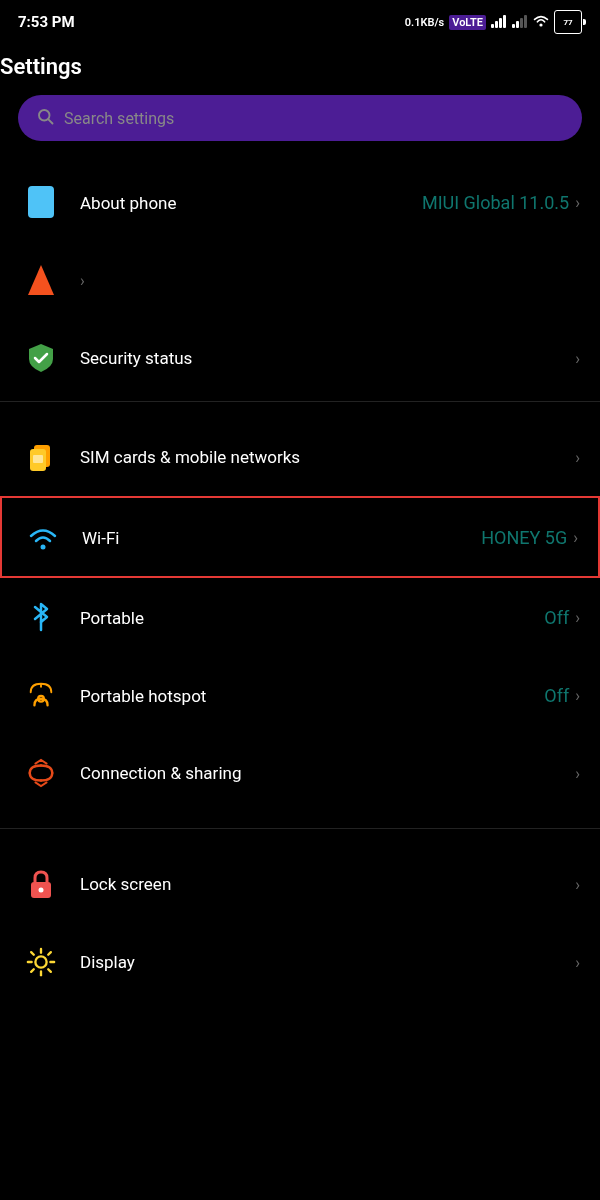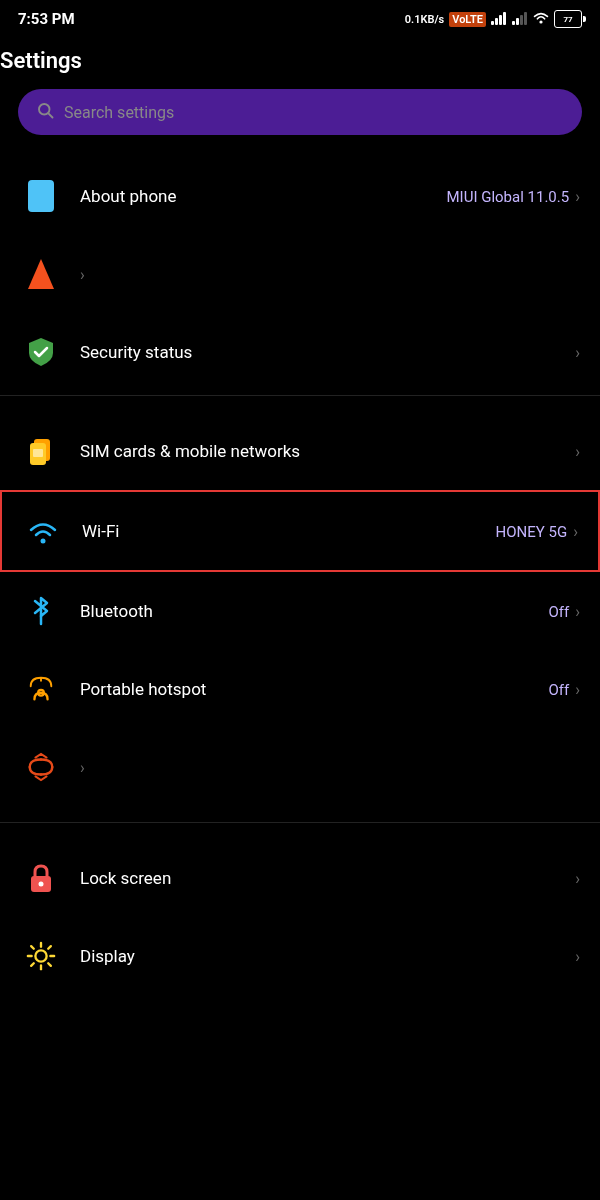--- a/index.html
+++ b/index.html
@@ -27,21 +27,21 @@
       align-items: center;
       gap: 5px;
       font-size: 12px;
     }
     .battery-icon {
       display: inline-flex;
       align-items: center;
       border: 1.5px solid #fff;
       border-radius: 3px;
       padding: 1px 2px;
-      height: 18px;
+      height: 24px;
       width: 28px;
       position: relative;
       font-size: 9px;
       font-weight: 700;
       justify-content: center;
     }
     .battery-icon::after {
       content: '';
       position: absolute;
       right: -5px;
@@ -101,22 +101,22 @@
       display: flex;
       align-items: flex-end;
       justify-content: space-between;
     }
     .item-label {
       font-size: 17px;
       font-weight: 400;
       color: #fff;
     }
     .item-value {
-      font-size: 15px;
-      color: #c4b5fd;
+      font-size: 18px;
+      color: #0f766e;
       margin-right: 6px;
     }
     .item-chevron {
       color: #666;
       font-size: 16px;
     }
     .item-right {
       display: flex;
       align-items: center;
     }
@@ -159,21 +159,21 @@
     
     .icon-display svg { width: 30px; height: 30px; }
   </style>
 </head>
 <body>
 
 <div class="status-bar">
   <span class="status-bar-left">7:53 PM</span>
   <div class="status-bar-right">
     <span style="font-size:11px;">0.1KB/s</span>
-    <span style="font-size:11px; background:#c2410c; padding:1px 3px; border-radius:2px;">VoLTE</span>
+    <span style="font-size:11px; background:#4c1d95; padding:1px 3px; border-radius:2px;">VoLTE</span>
 
     <span>
       <svg width="16" height="14" viewBox="0 0 16 14">
         <rect x="0" y="10" width="3" height="4" fill="white" rx="1"></rect>
         <rect x="4" y="7" width="3" height="7" fill="white" rx="1"></rect>
         <rect x="8" y="4" width="3" height="10" fill="white" rx="1"></rect>
         <rect x="12" y="1" width="3" height="13" fill="white" rx="1"></rect>
       </svg>
     </span>
 
@@ -295,21 +295,21 @@
   </div>
 
   <div class="settings-item">
     <div class="item-icon icon-bt">
       <svg width="22" height="30" viewBox="0 0 22 30">
         <polyline points="5,5 17,15 11,20 11,2 17,7 5,17" fill="none" stroke="#29b6f6" stroke-width="2.5" stroke-linecap="round" stroke-linejoin="round"></polyline>
         <line x1="11" y1="20" x2="11" y2="28" stroke="#29b6f6" stroke-width="2.5" stroke-linecap="round"></line>
       </svg>
     </div>
     <div class="item-content">
-      <span class="item-label">Bluetooth</span>
+      <span class="item-label">Portable</span>
       <div class="item-right">
         <span class="item-value">Off</span>
         <span class="item-chevron">›</span>
       </div>
     </div>
   </div>
 
   <div class="settings-item">
     <div class="item-icon icon-hotspot">
       <svg width="32" height="32" viewBox="0 0 32 32">
@@ -333,20 +333,21 @@
       <svg width="32" height="32" viewBox="0 0 32 32">
         <path d="M4 16 Q4 8 16 8" fill="none" stroke="#e64a19" stroke-width="2.5" stroke-linecap="round"></path>
         <path d="M28 16 Q28 8 16 8" fill="none" stroke="#e64a19" stroke-width="2.5" stroke-linecap="round"></path>
         <path d="M4 16 Q4 24 16 24" fill="none" stroke="#e64a19" stroke-width="2.5" stroke-linecap="round"></path>
         <path d="M28 16 Q28 24 16 24" fill="none" stroke="#e64a19" stroke-width="2.5" stroke-linecap="round"></path>
         <polyline points="10,6 16,2 22,6" fill="none" stroke="#e64a19" stroke-width="2" stroke-linecap="round"></polyline>
         <polyline points="10,26 16,30 22,26" fill="none" stroke="#e64a19" stroke-width="2" stroke-linecap="round"></polyline>
       </svg>
     </div>
     <div class="item-content">
+      <span class="item-label">Connection &amp; sharing</span>
       <div class="item-right">
         <span class="item-chevron">›</span>
       </div>
     </div>
   </div>
 </div>
 
 <div style="height: 12px;"></div>
 <div class="divider"></div>
 <div style="height: 12px;"></div>

